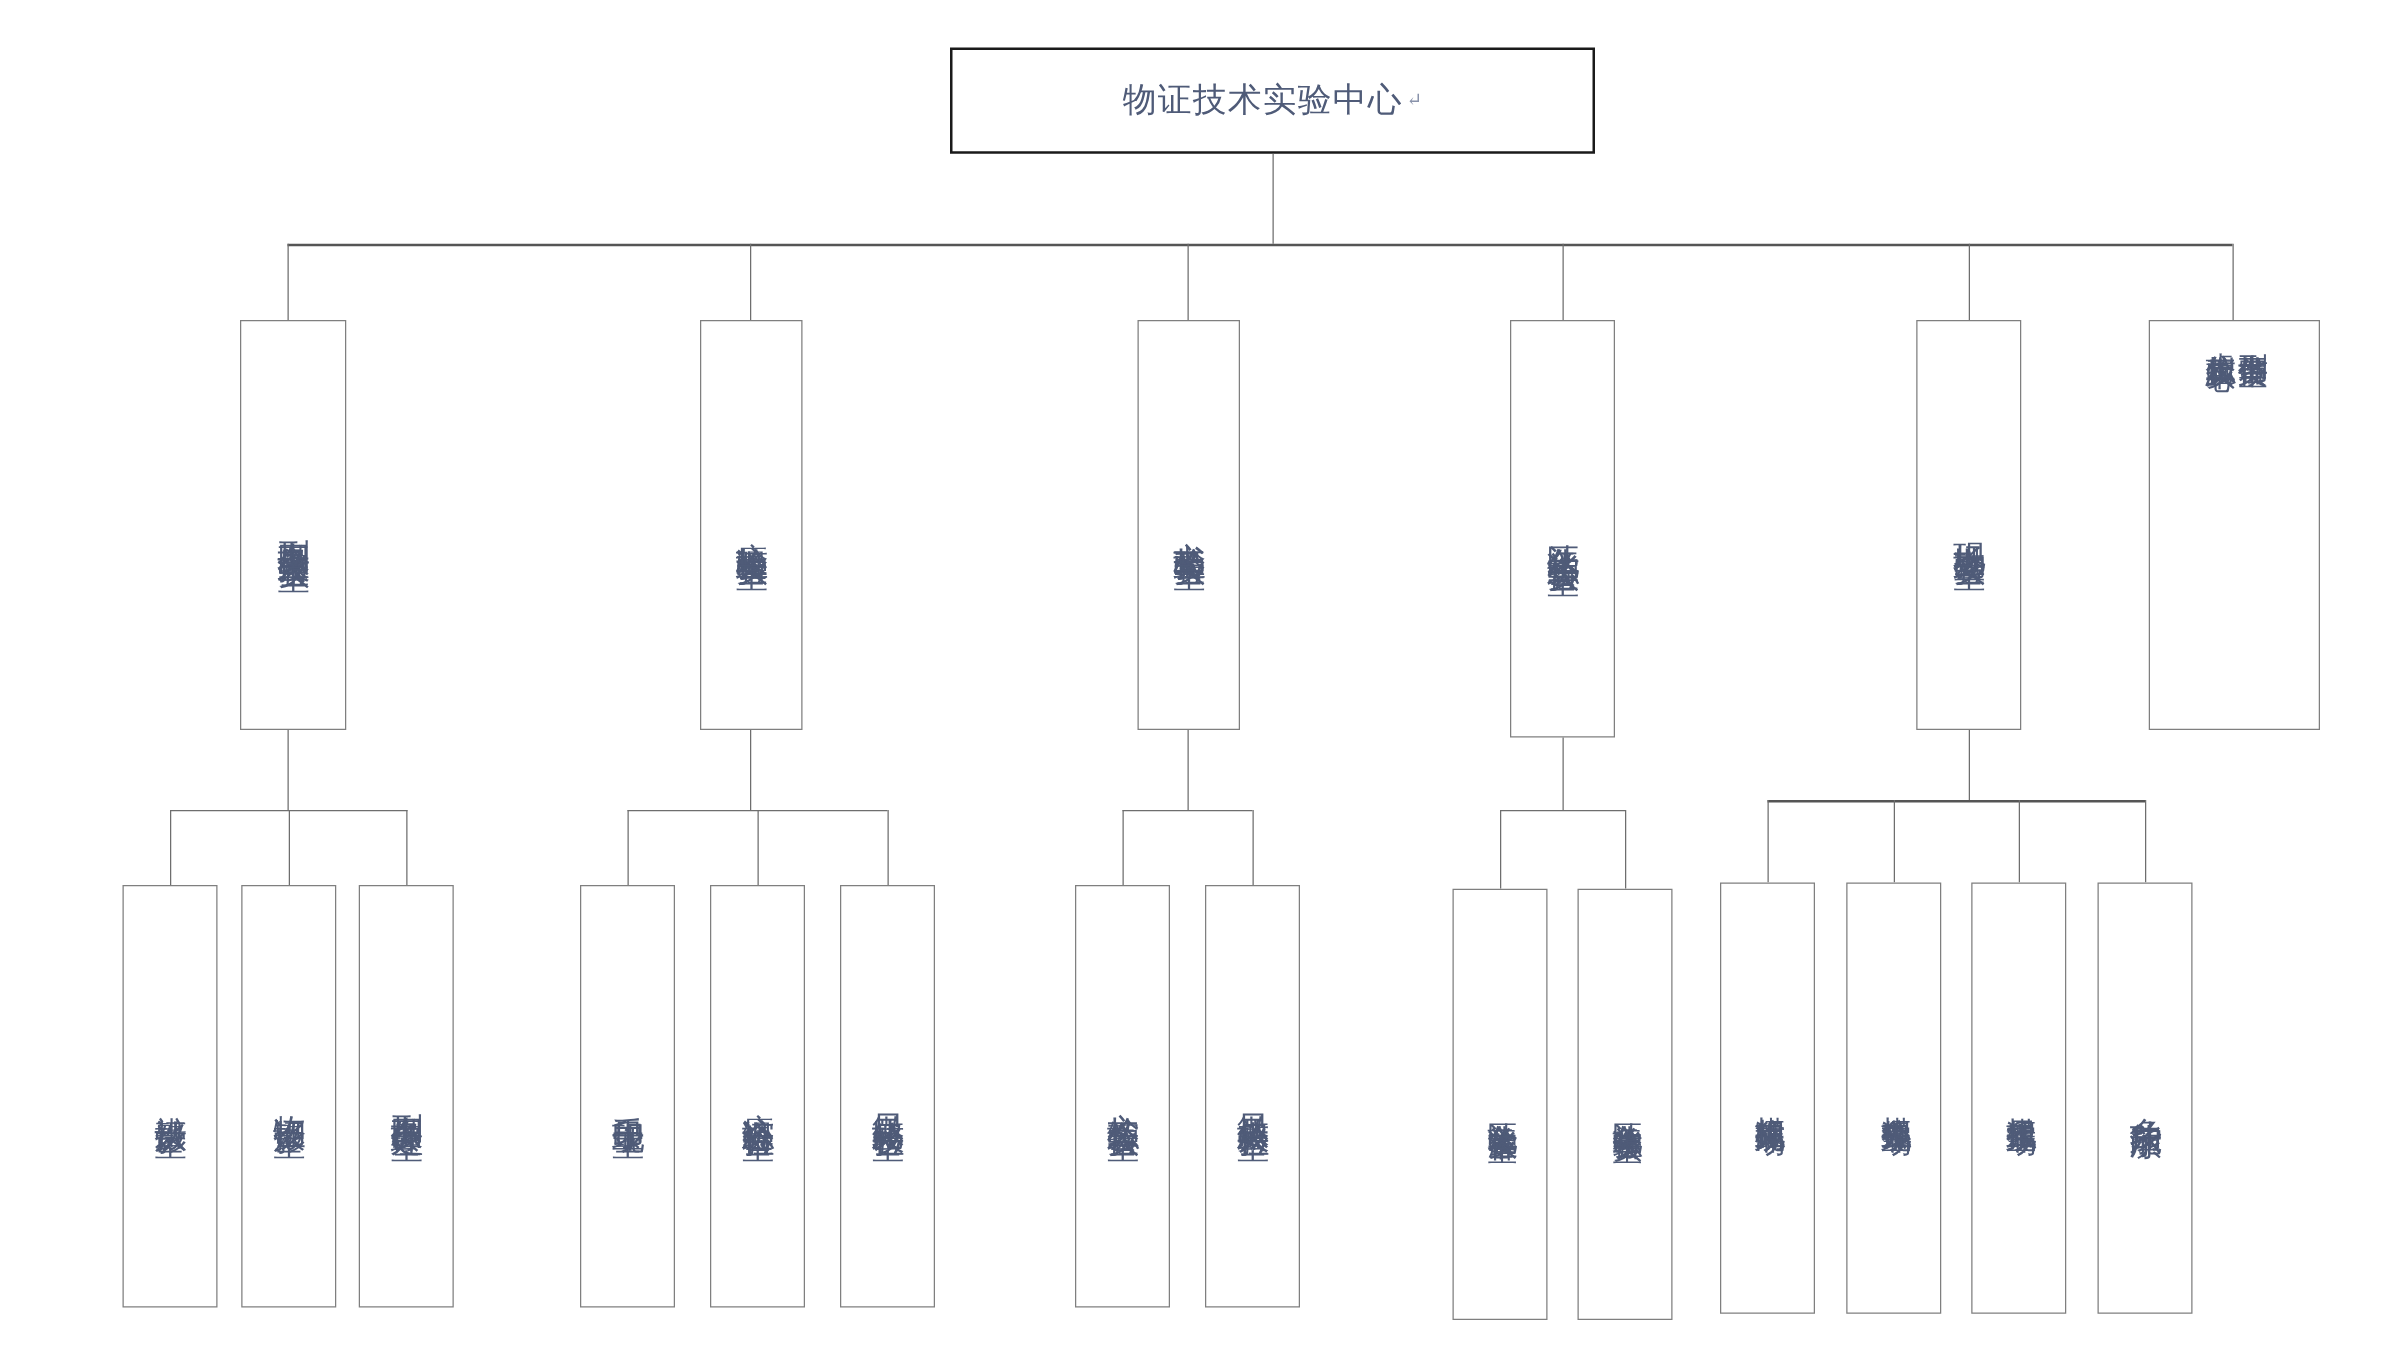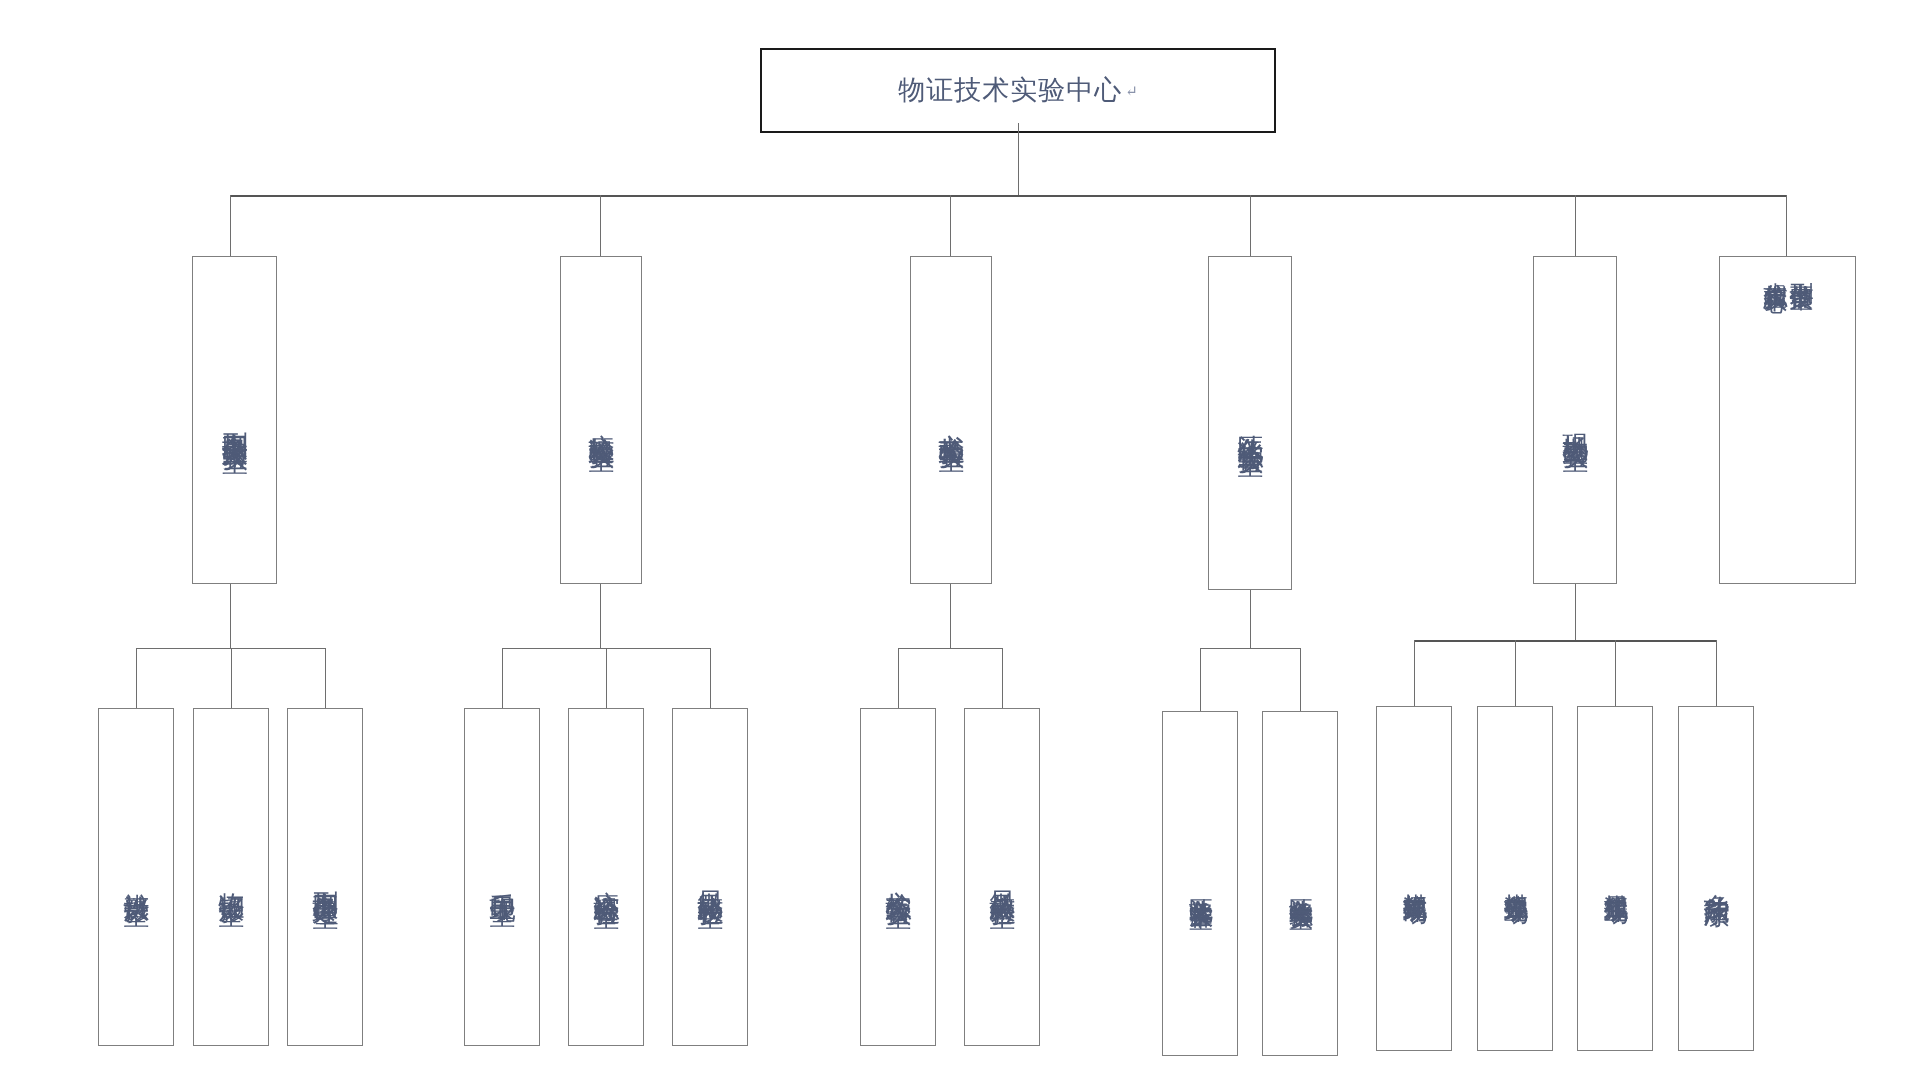--- a/index.html
+++ b/index.html
@@ -75,21 +75,21 @@
   }
   .ln.v { width: 1px; }
   .ln.h { height: 1px; }
   .ln.thick { background: #555555; }
 </style>
 </head>
 <body>
 
 <div id="canvas">
 
-  <div class="node root" style="left:760px; top:48px; width:516px; height:85px;">
+  <div class="node root" style="left:760px; top:38px; width:516px; height:85px;">
     <span class="label-h">物证技术实验中心</span>
       <span class="pilcrow">↵</span>
   </div>
 
   <div class="ln v" style="left:1018px; top:123px; width:1px; height:72px;"></div>
 
   <div class="ln h thick" style="left:230px; top:195px; width:1556px; height:2px;"></div>
 
   <div class="ln v" style="left:230px; top:195px; width:1px; height:61px;"></div>
   <div class="ln v" style="left:600px; top:195px; width:1px; height:61px;"></div>

